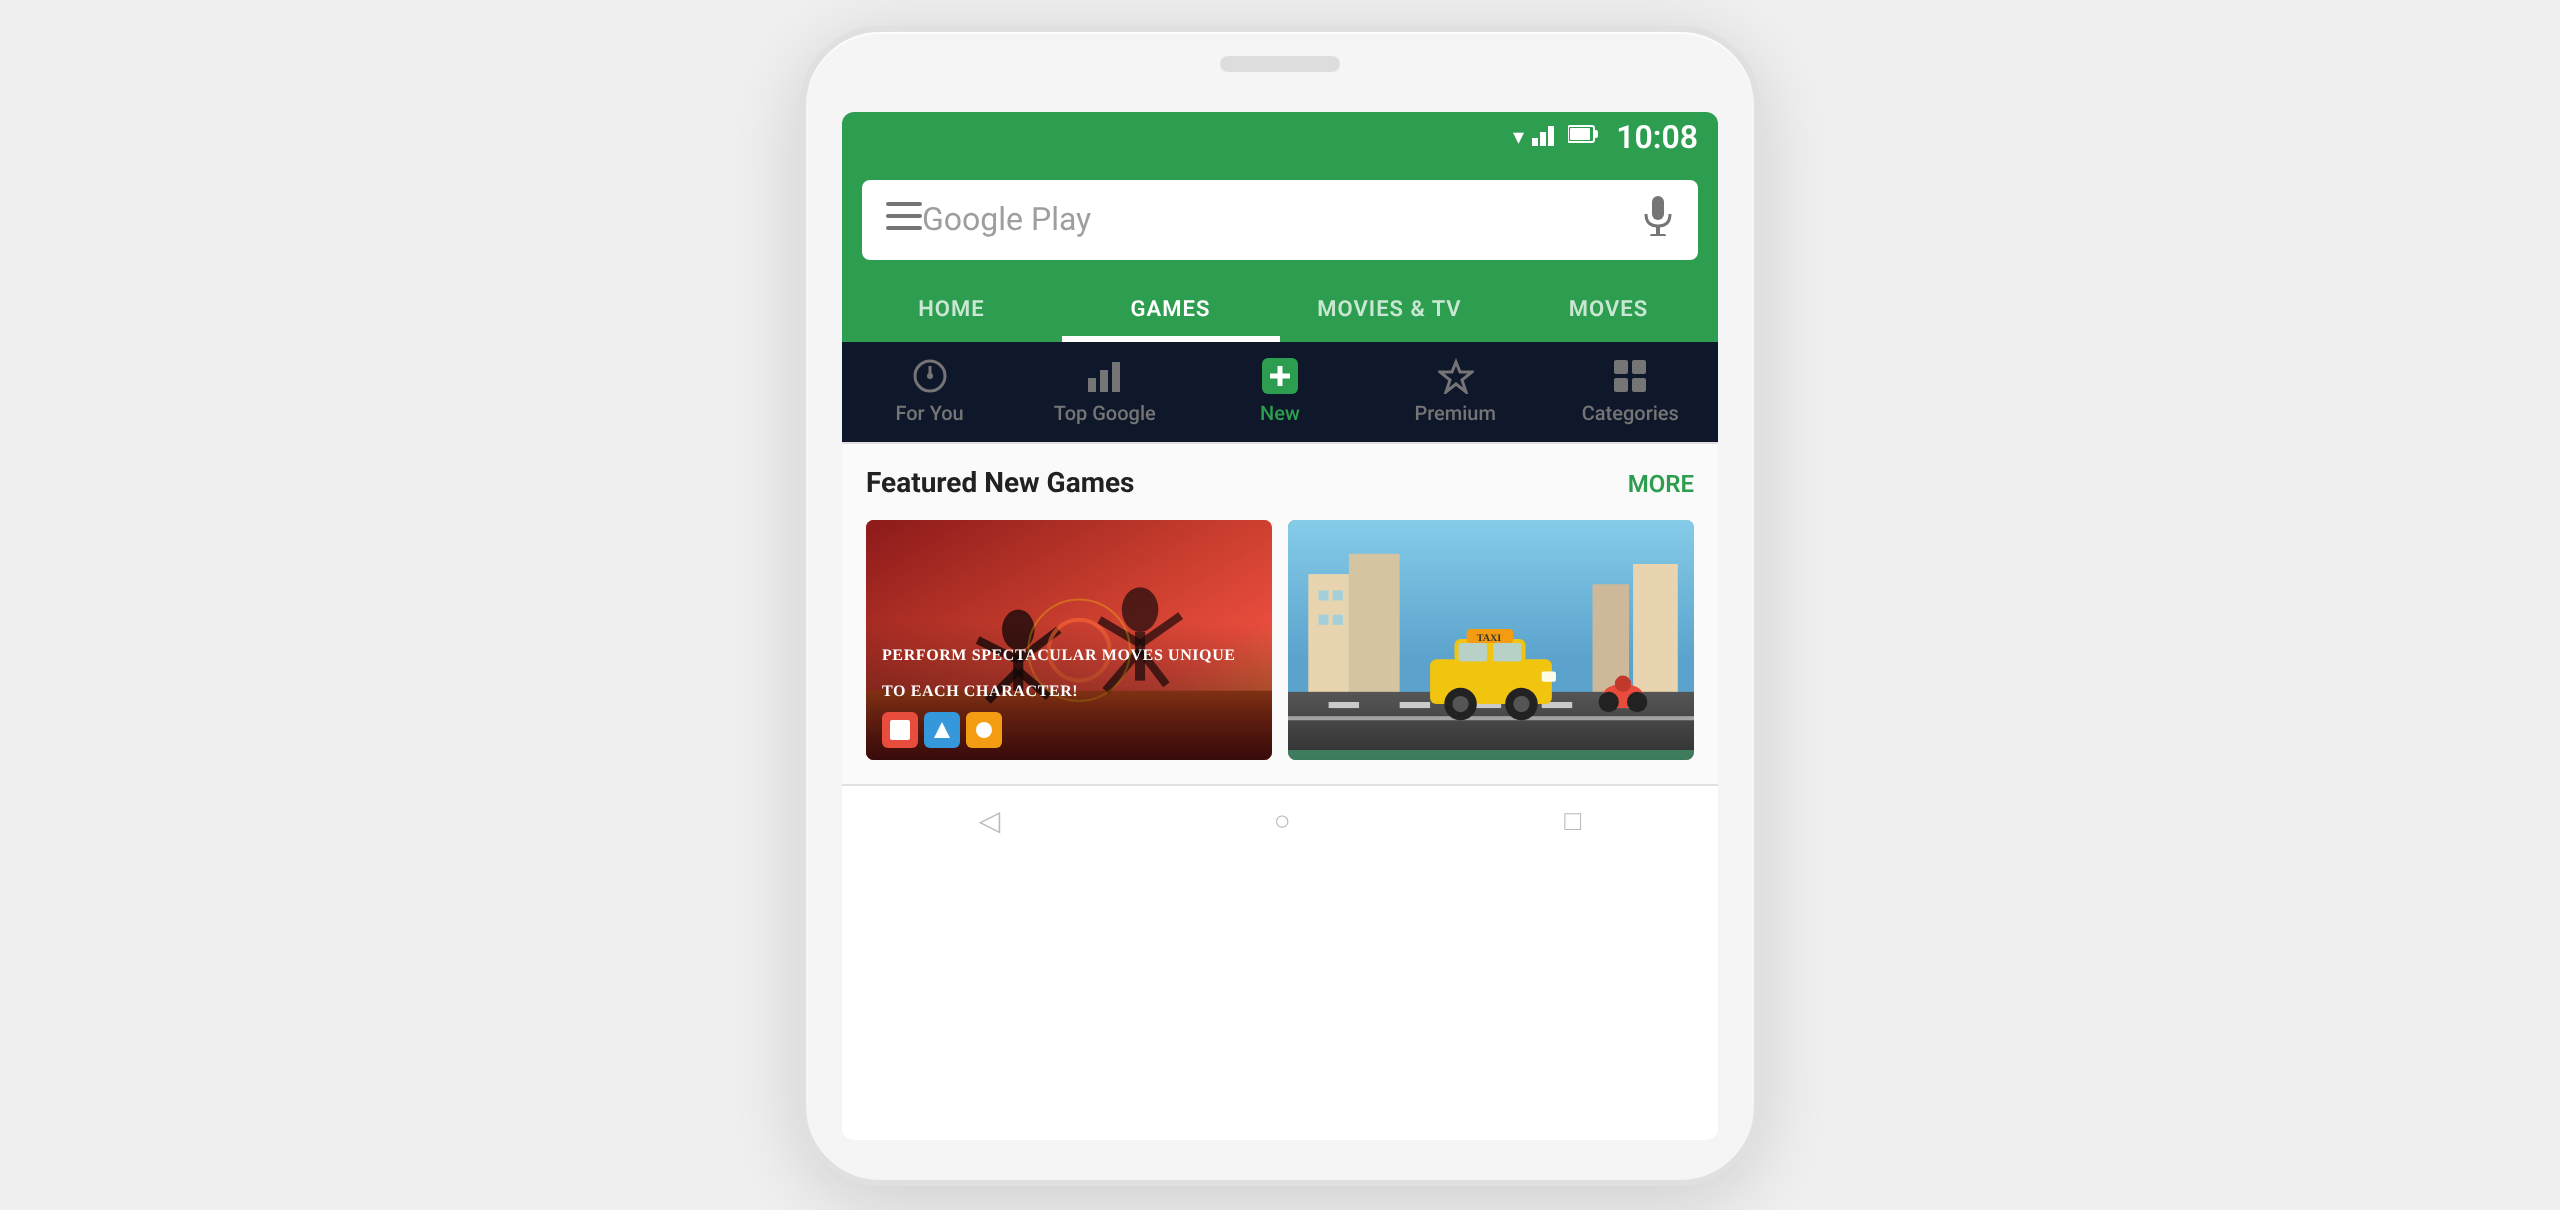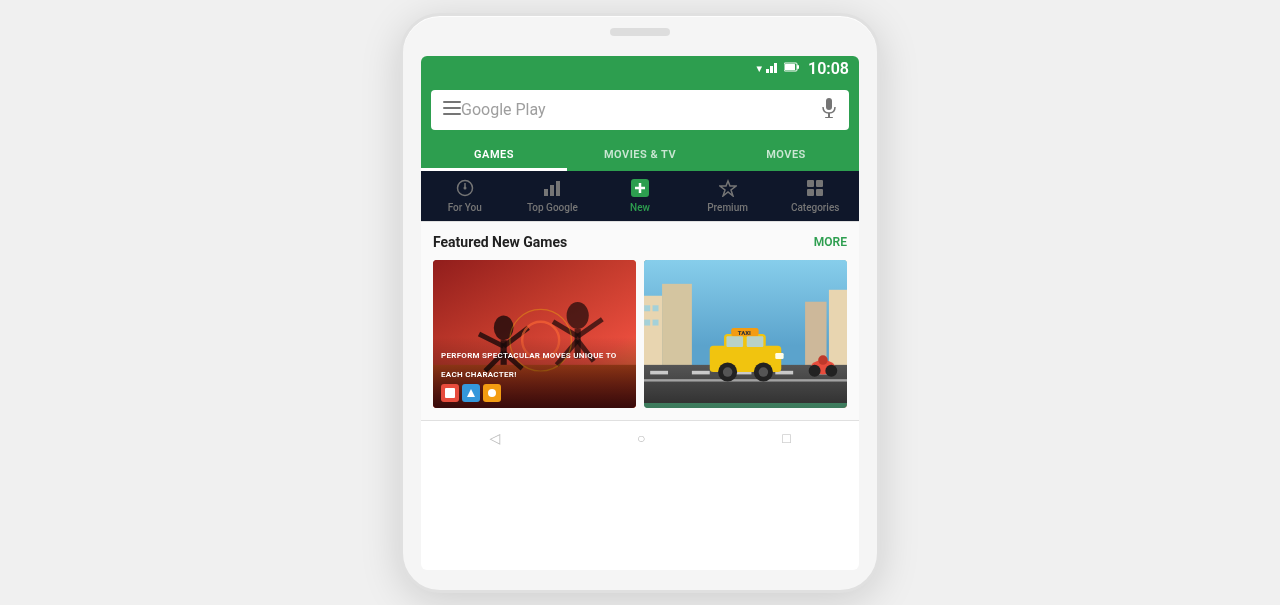--- a/index.html
+++ b/index.html
@@ -212,22 +212,23 @@
     .games-grid {
       display: flex;
       gap: 8px;
     }
 
     .game-card {
       flex: 1;
       border-radius: 4px;
       overflow: hidden;
       background: #ccc;
-      height: 148px;
+      height: 120px;
       position: relative;
+      font-family: Liberation Serif, serif;
     }
 
     .game-card-1 {
       background: linear-gradient(135deg, #8B1A1A 0%, #c0392b 30%, #e74c3c 50%, #ff9a3c 70%, #ff6b35 100%);
     }
 
     .game-card-2 {
       background: linear-gradient(135deg, #1a3a2a 0%, #2d6a4f 30%, #52b788 50%, #f4a261 70%, #e76f51 100%);
     }
 
@@ -327,20 +328,21 @@
               <rect x="5" y="0" width="6" height="12" rx="3"></rect>
               <path d="M2 9 Q2 15 8 15 Q14 15 14 9" stroke="#757575" stroke-width="1.5" fill="none"></path>
               <rect x="7" y="15" width="2" height="4"></rect>
               <rect x="4" y="19" width="8" height="1.5" rx="0.75"></rect>
             </svg>
           </span>
         </div>
       </div>
 
       <div class="nav-tabs">
+        <div class="nav-tab">HOME</div>
         <div class="nav-tab active">GAMES</div>
         <div class="nav-tab">MOVIES &amp; TV</div>
         <div class="nav-tab">MOVES</div>
       </div>
 
       <div class="sub-tabs">
         <div class="sub-tab">
           <span class="sub-tab-icon">
             <svg width="18" height="18" viewBox="0 0 18 18" fill="#757575">
               <circle cx="9" cy="9" r="7.5" fill="none" stroke="#757575" stroke-width="1.5"></circle>

